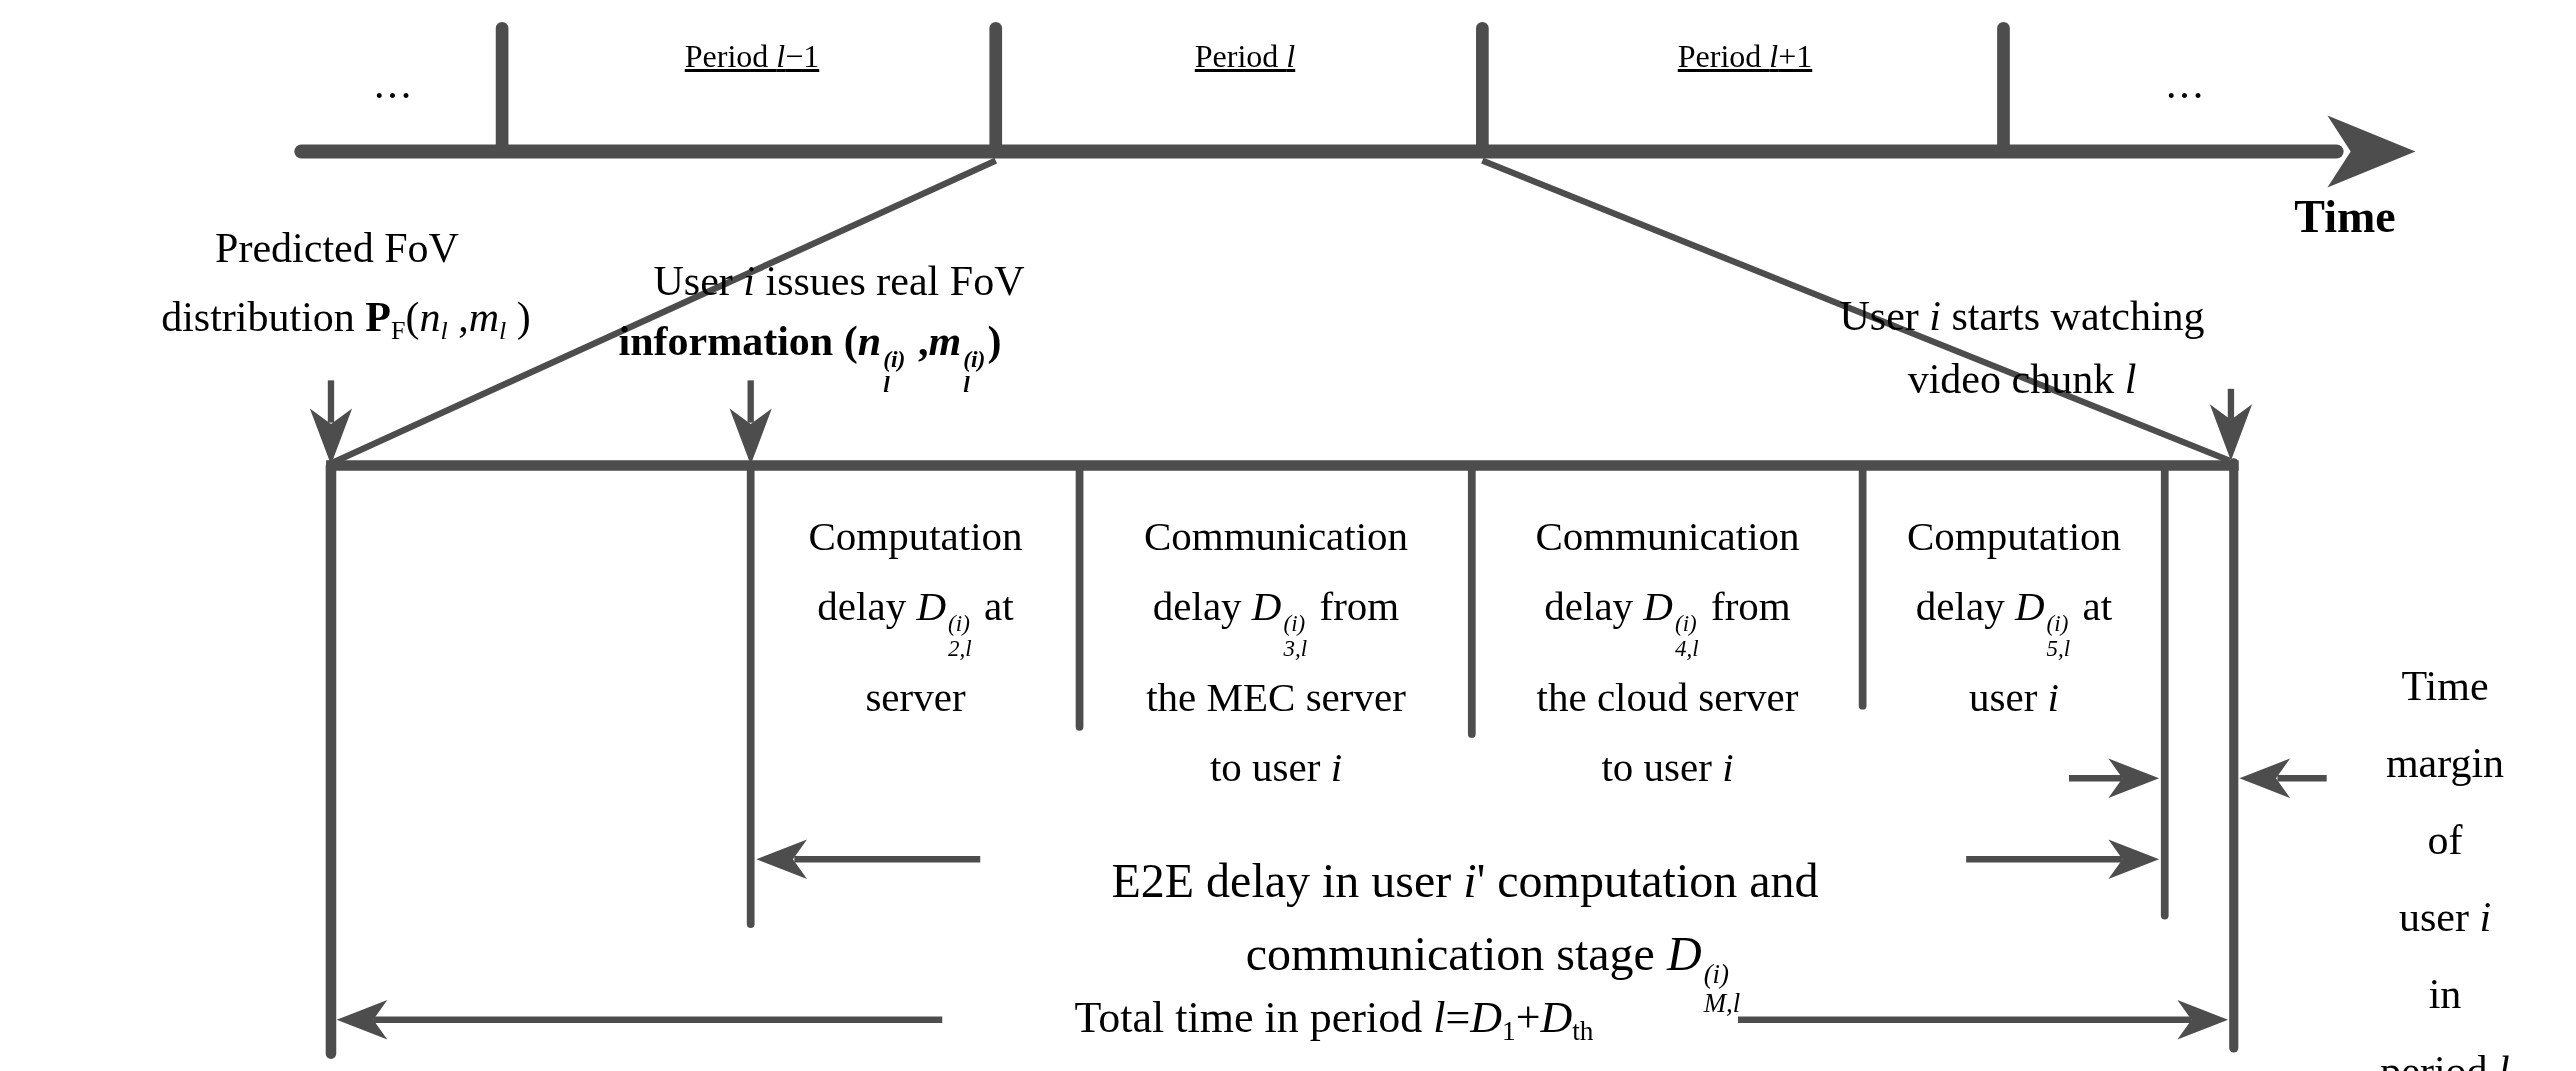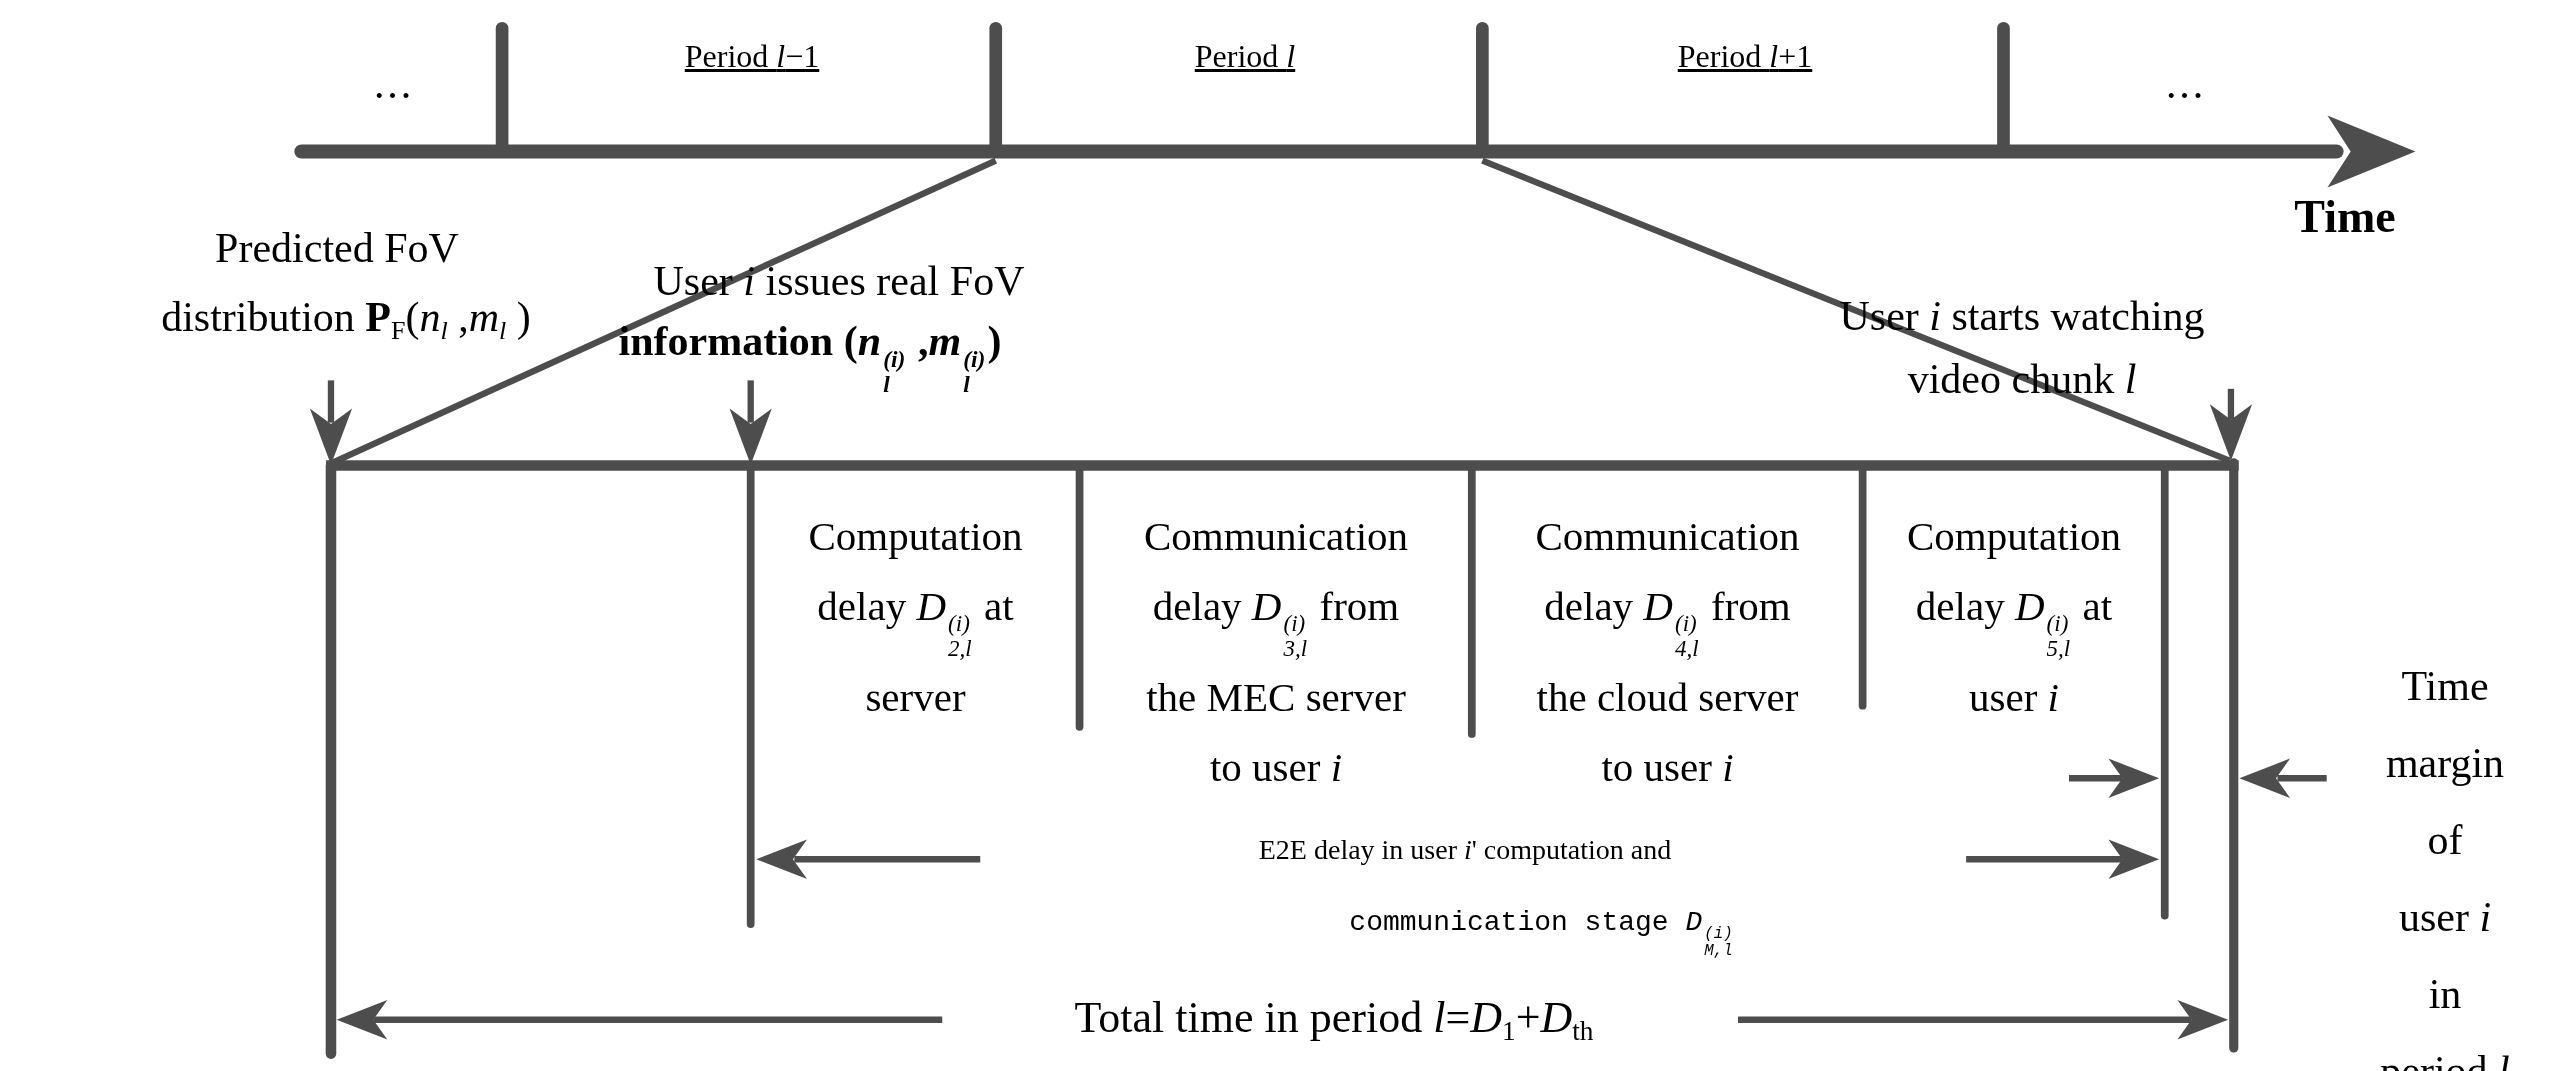--- a/index.html
+++ b/index.html
@@ -31,21 +31,21 @@
     top:501px;
   }
   .stage .line{white-space:nowrap;}
   .margin-block{
     position:absolute;
     text-align:center;
     font-size:42px;
     line-height:77px;
     transform:translateX(-50%);
   }
-  .e2e-line{font-size:28px;}
+  .e2e-line{font-size:48px;margin-top:20px;}
   .total-line{font-size:44px;}
   
   .it{font-style:italic;}
   .bd{font-weight:bold;}
   .sub{font-size:0.62em;vertical-align:-0.3em;}
   .stk{
     display:inline-flex;flex-direction:column;align-items:flex-start;
     font-size:0.56em;line-height:1.08;vertical-align:-0.5em;
     font-style:italic;margin-left:2.1px;margin-right:2.1px;
   }
@@ -150,21 +150,21 @@
   <div class="stage" style="left:1863px;width:302px;">
     <div class="line"><span>Computation</span></div>
     <div class="line"><span>delay </span><span class="it">D</span><span class="stk">
           <span>(i)</span>
           <span>5,l</span>
         </span><span> at</span></div>
     <div class="line"><span>user </span><span class="it">i</span></div>
   </div>
 
   <div class="lbl e2e-line" style="left:1465px;top:835px;"><span>E2E delay in user </span><span class="it">i</span><span>' computation and</span></div>
-  <div class="lbl e2e-line" style="left:1542px;top:908px;font-family:Liberation Mono, monospace;"><span>communication stage </span><span class="it">D</span><span class="stk">
+  <div class="lbl e2e-line" style="left:1494px;top:908px;"><span>communication stage </span><span class="it">D</span><span class="stk">
         <span>(i)</span>
         <span>M,l</span>
       </span></div>
   <div class="lbl total-line" style="left:1334px;top:994px;"><span>Total time in period </span><span class="it">l</span><span>=</span><span class="it">D</span><span class="sub">1</span><span>+</span><span class="it">D</span><span class="sub">th</span></div>
 
   <div class="margin-block" style="left:2445px;top:648px;">
     <div><span>Time</span></div>
     <div><span>margin of</span></div>
     <div><span>user </span><span class="it">i</span><span> in</span></div>
     <div><span>period </span><span class="it">l</span></div>

